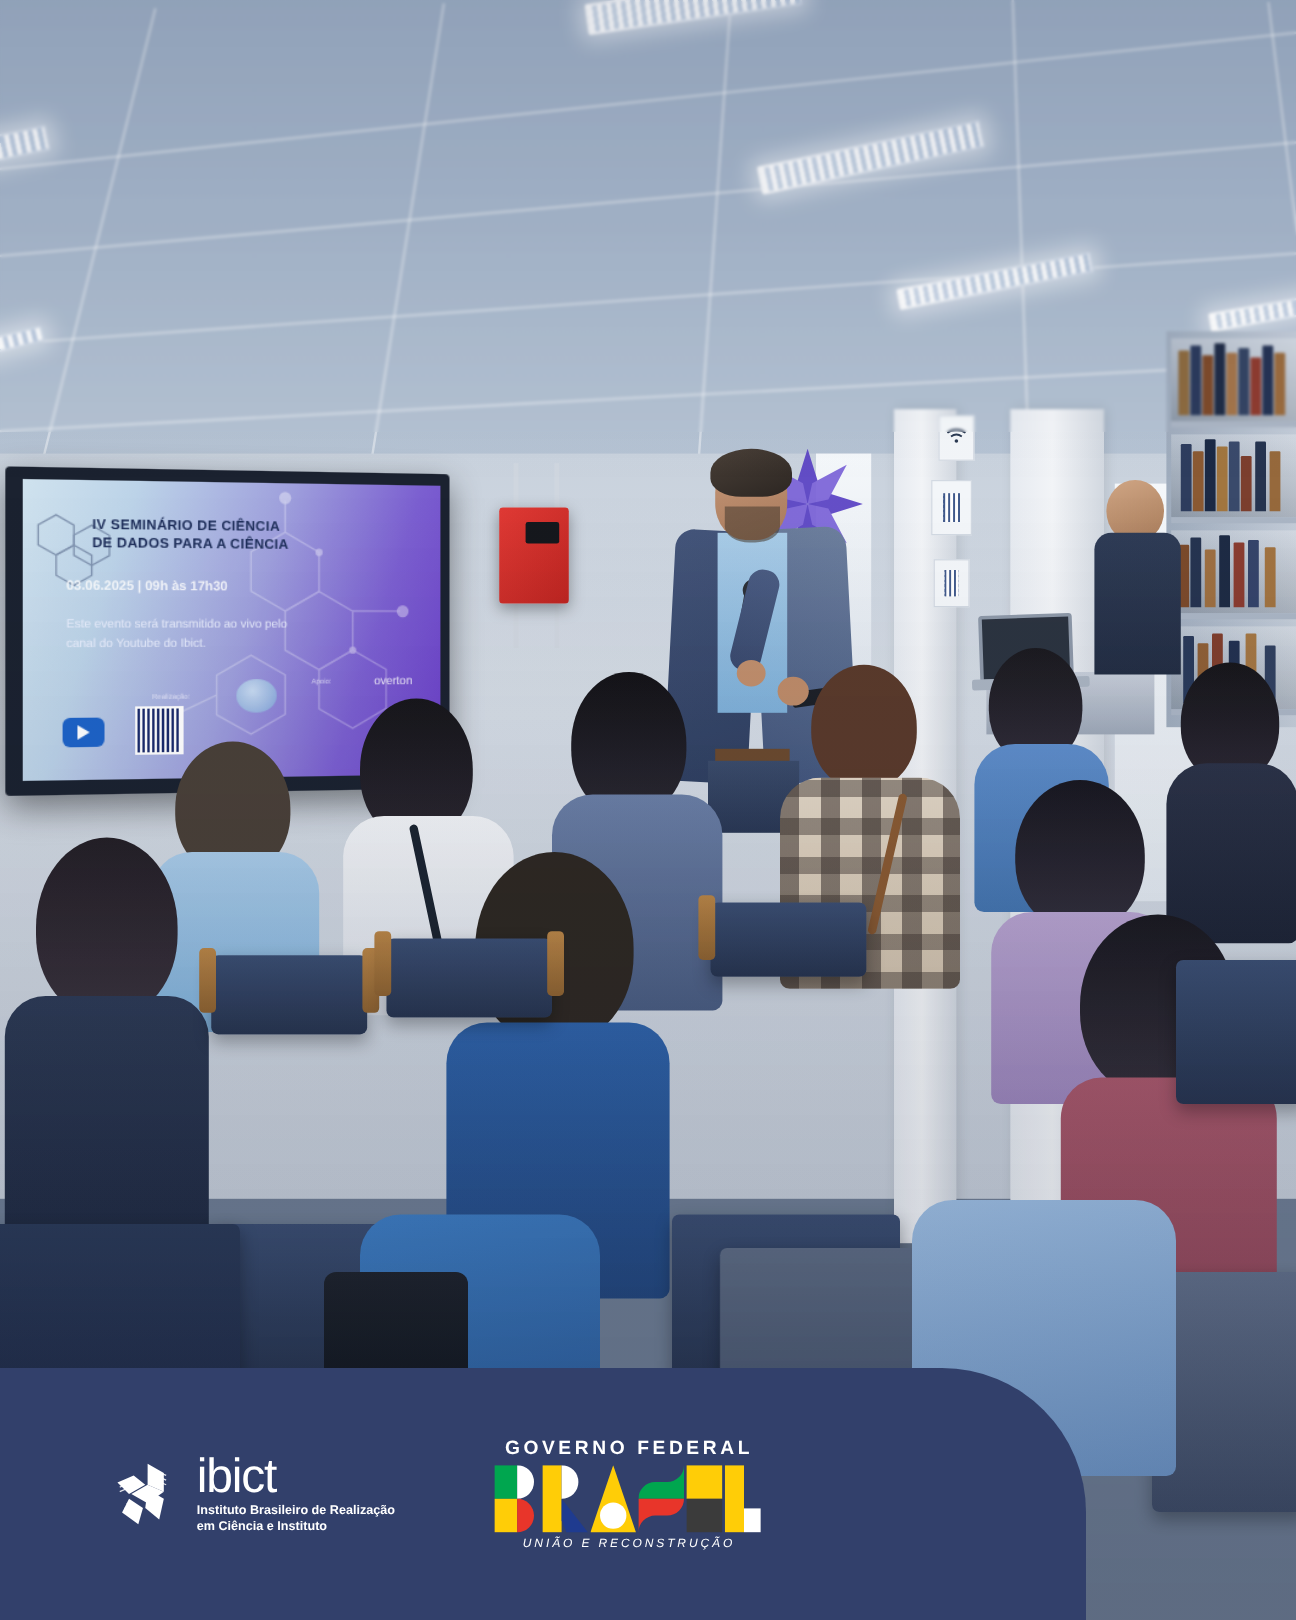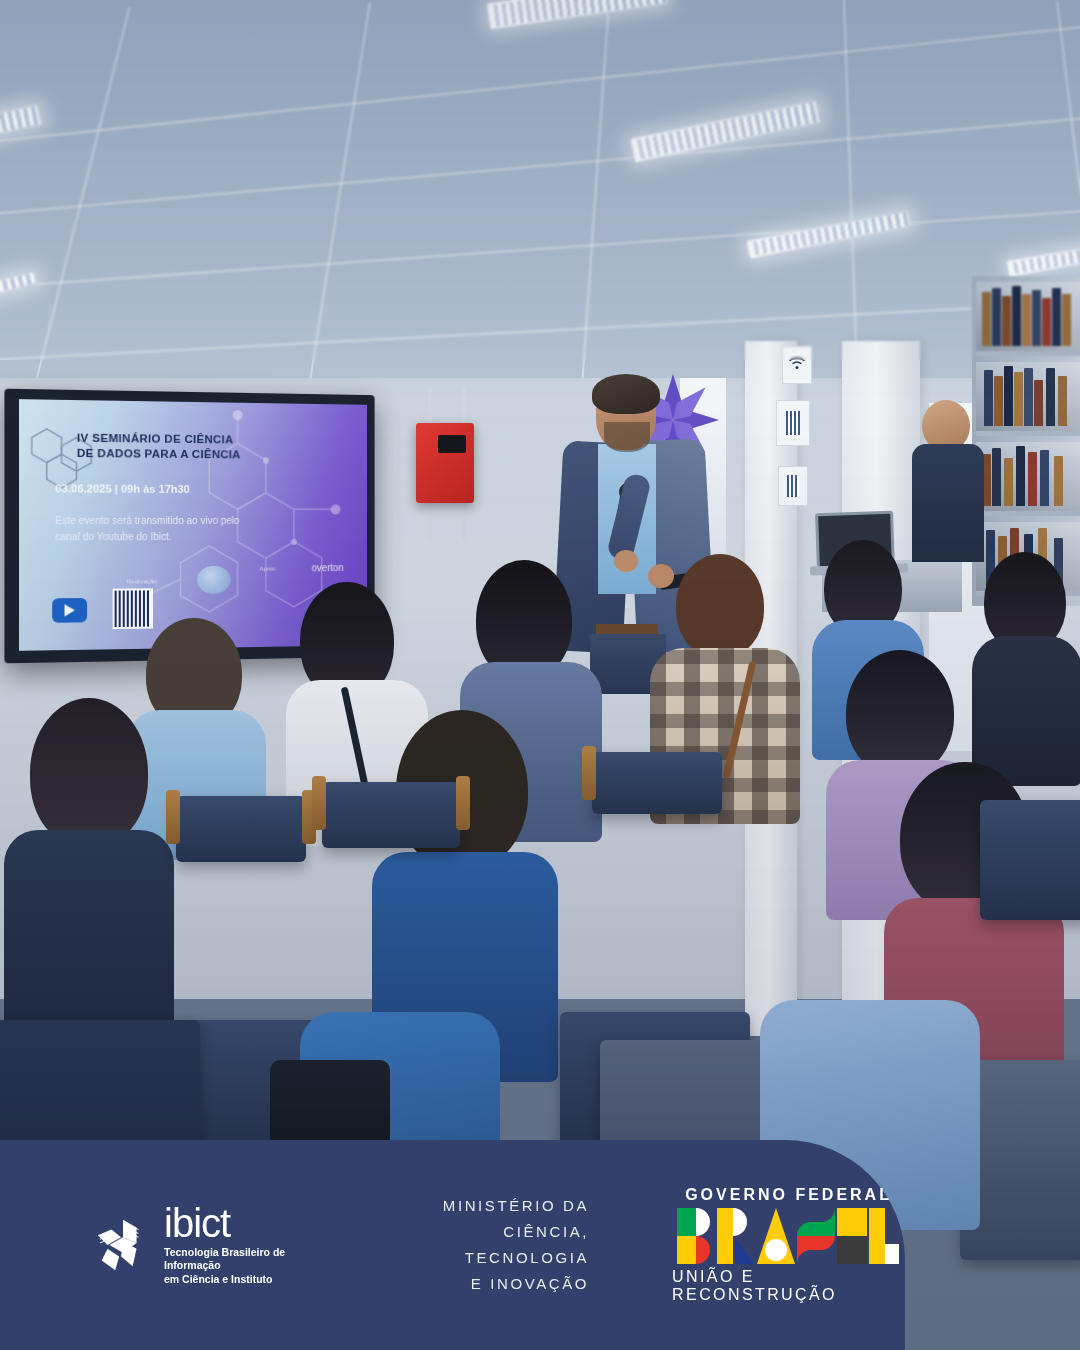--- a/index.html
+++ b/index.html
@@ -167,21 +167,21 @@
   .foot-inner{display:flex;align-items:center;gap:67px;padding-left:94px;}
 
   .ibict{display:flex;align-items:center;gap:12px;}
   .ibict-mark{width:58px;height:58px;position:relative;}
   .ibict-text .name{color:#fff;font-size:40px;font-weight:400;line-height:.95;letter-spacing:-1px;}
   .ibict-text .sub{color:#fff;font-size:10.5px;line-height:1.25;margin-top:4px;font-weight:600;}
   .mcti{color:#e9ecf3;text-align:right;font-size:15px;letter-spacing:2.6px;line-height:1.75;}
 
   .gov{display:flex;flex-direction:column;align-items:center;gap:4px;margin-left:16px;}
   .gov .top{color:#fff;font-size:16px;font-weight:700;letter-spacing:3px;}
-  .gov .bot{color:#fff;font-size:16px;letter-spacing:2.4px;}
+  .gov .bot{color:#fff;font-size:10px;letter-spacing:2.4px;font-style:italic;}
   .brasil{display:flex;height:56px;align-items:stretch;}
   .bl{position:relative;width:38px;height:56px;margin-right:2px;}
 
   .noclick{pointer-events:none;}
 </style>
 </head>
 <body>
 
 <div class="poster">
 
@@ -445,31 +445,26 @@
               <line x1="6" y1="24" x2="20" y2="18"></line>
                 <line x1="6" y1="28" x2="20" y2="22"></line>
               <line x1="12" y1="38" x2="24" y2="46"></line>
                 <line x1="10" y1="42" x2="22" y2="50"></line>
             </g>
           </svg>
         </div>
         <div class="ibict-text">
           <div class="name">ibict</div>
           <div class="sub">
-            <div>Tecnologia Brasileiro de Informação</div>
+            <div>Instituto Brasileiro de Realização</div>
             <div>em Ciência e Instituto</div>
           </div>
         </div>
       </div>
 
-      <div class="mcti">
-        <div>MINISTÉRIO DA</div>
-        <div>CIÊNCIA, TECNOLOGIA</div>
-        <div>E INOVAÇÃO</div>
-      </div>
 
       <div class="gov">
         <div class="top">GOVERNO FEDERAL</div>
         <div class="brasil">
 
           <div class="bl"><svg viewBox="0 0 38 56" width="38" height="56">
             <rect x="0" y="0" width="19" height="28" fill="#00a64f"></rect>
             <path d="M19 0a14 14 0 010 28H19z" fill="#ffffff"></path>
             <rect x="0" y="28" width="19" height="28" fill="#ffcd07"></rect>
             <path d="M19 28a14 14 0 010 28H19z" fill="#e8352a"></path>

